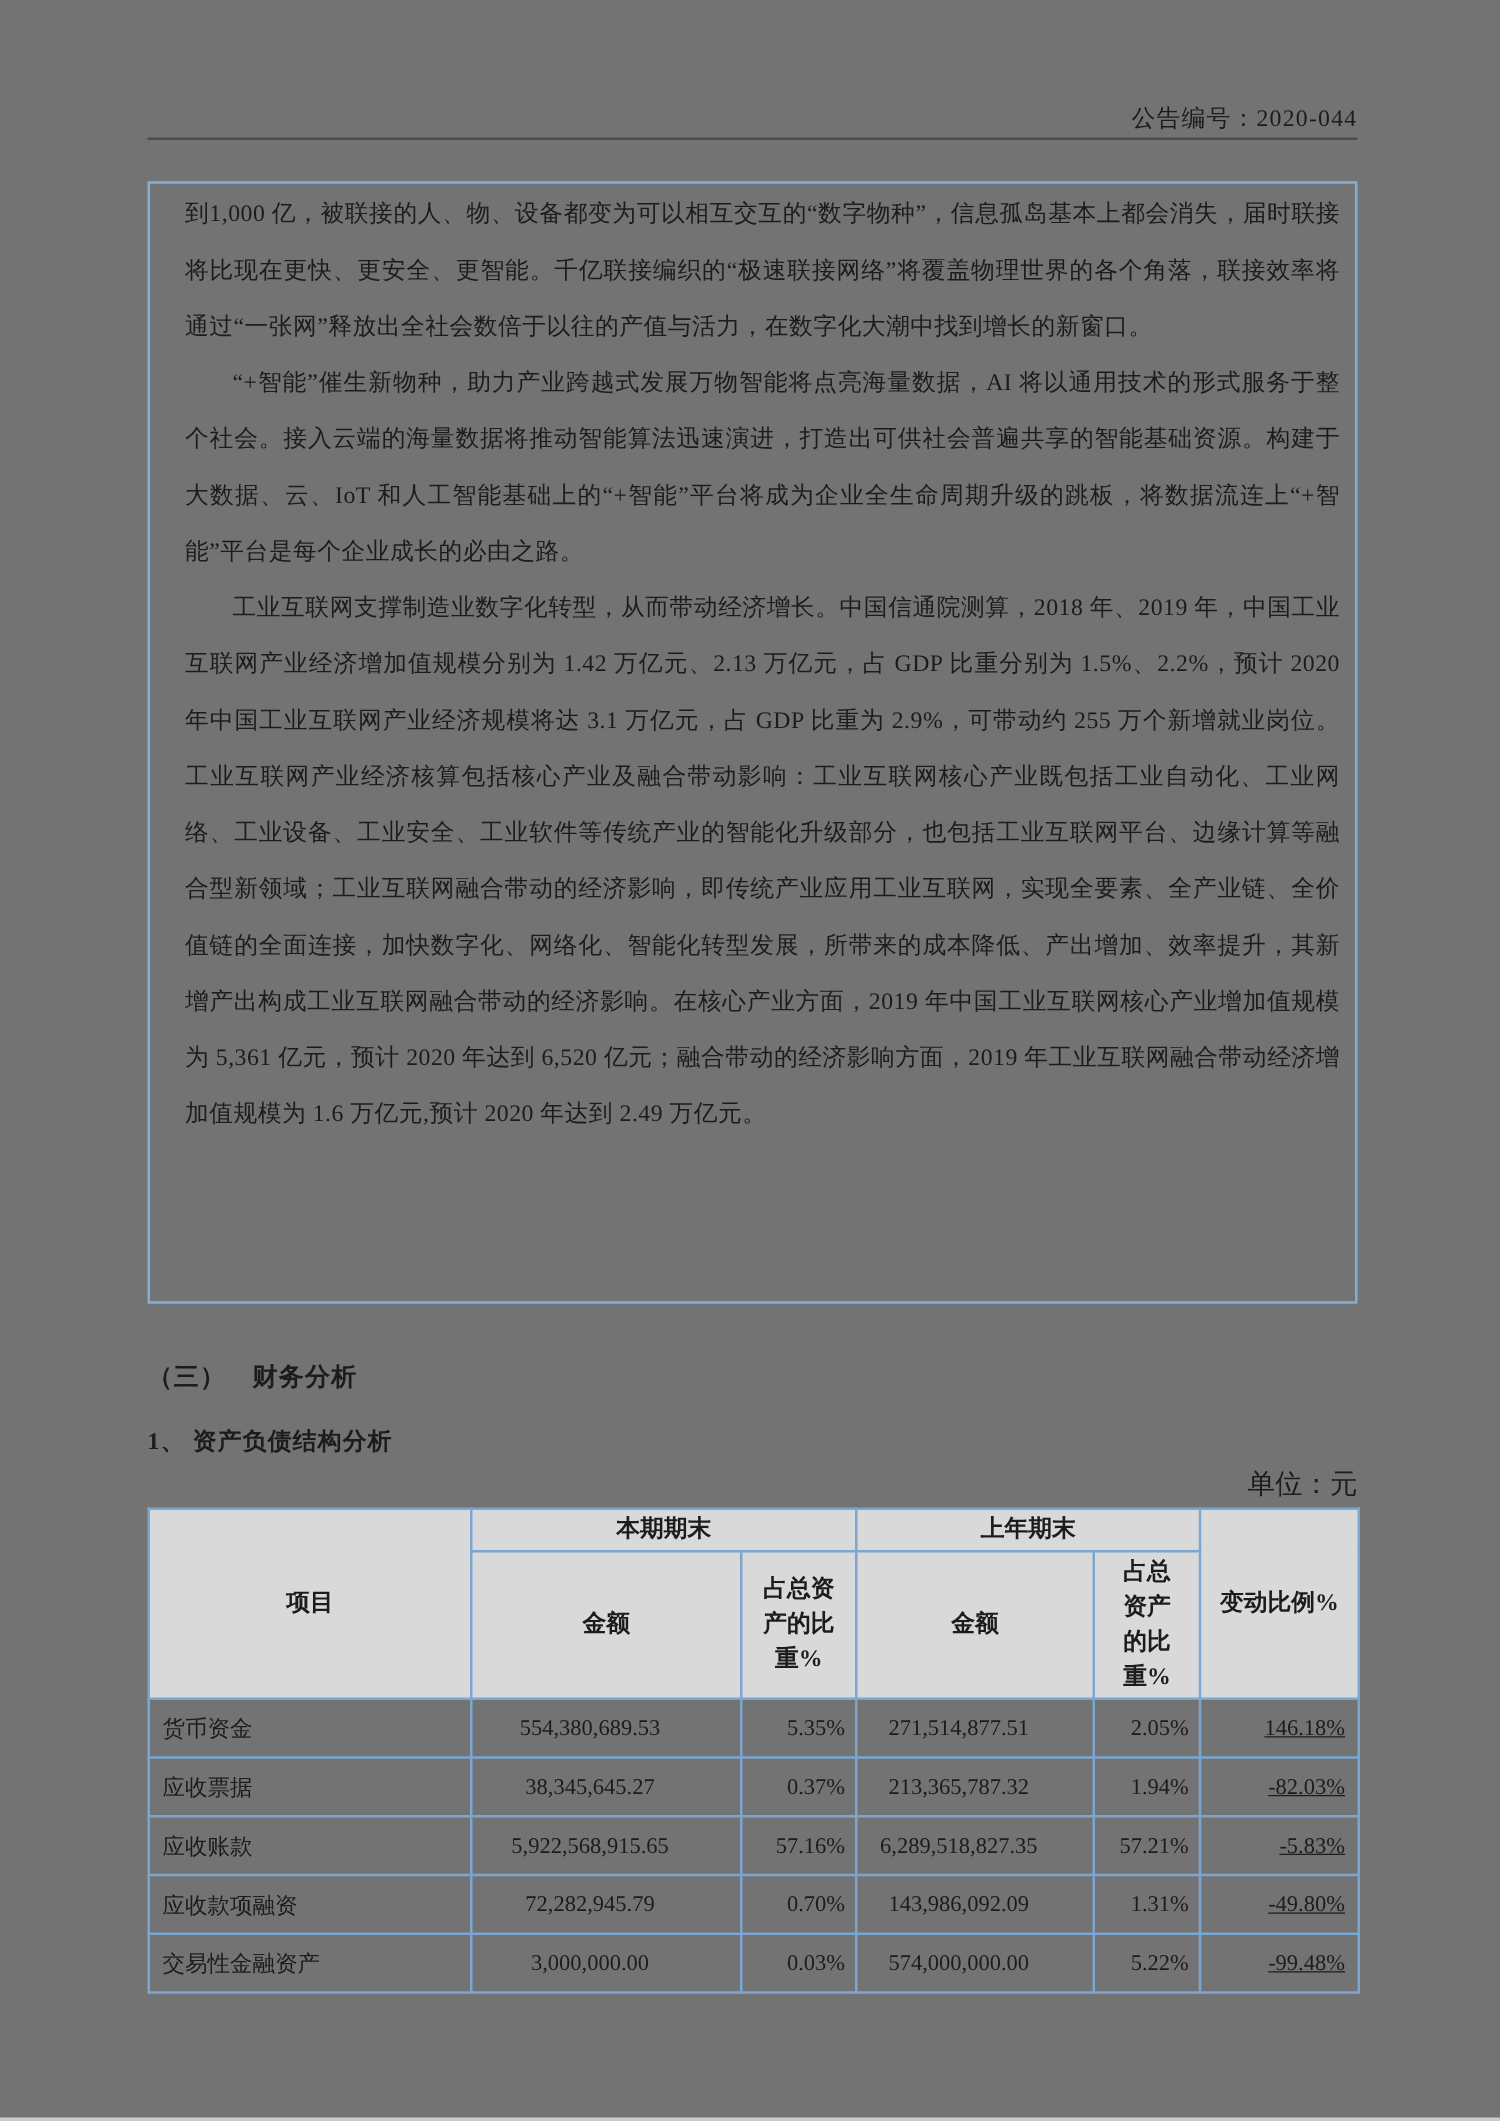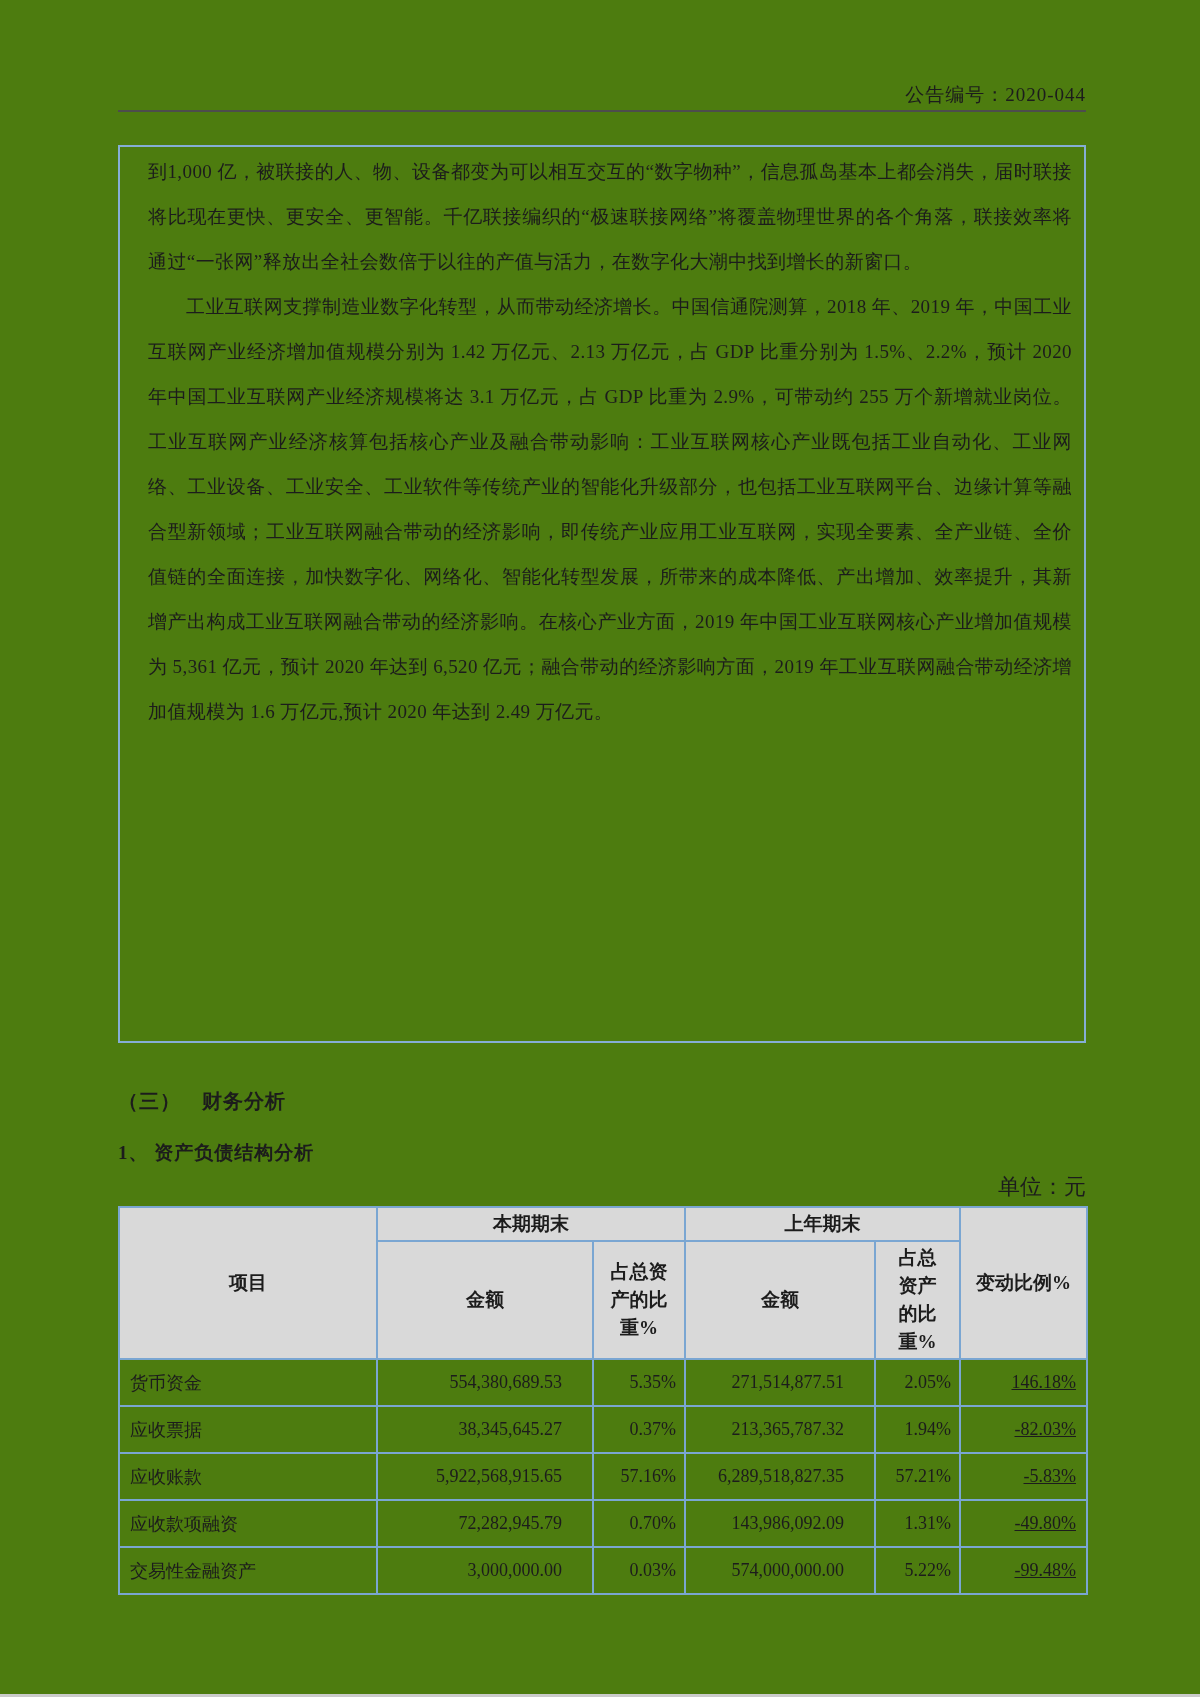--- a/index.html
+++ b/index.html
@@ -1,19 +1,19 @@
 <!DOCTYPE html>
 <html lang="zh"><head>
 <meta charset="utf-8">
 <style>
   html,body{margin:0;padding:0;background:#fff;}
   .page{
     position:relative;
     width:1200px;height:1697px;
-    background:#4d7c0f;
+    background:#737373;
     font-family:"Liberation Serif","DejaVu Serif",serif;
     color:#1c1c1c;
     overflow:hidden;
   }
   .doc-number{
     position:absolute;
     top:82px;left:118px;width:968px;
     text-align:right;
     font-size:19px;letter-spacing:1px;
   }
@@ -75,21 +75,21 @@
     font-size:19px;
     text-align:center;
     vertical-align:middle;
     line-height:28px;
   }
   tr.hrow1 th{height:34px;}
   tr.hrow2 th{height:118px;}
   th.pct-cur{padding:0 12px;}
   th.pct-prior{padding:0 16px;}
   td.item{text-align:left;padding:0 4px 0 10px;height:33px;}
-  td.num{text-align:right;padding:0 30px 0 4px;height:33px;}
+  td.num{text-align:center;padding:0 30px 0 4px;height:33px;}
   td.pct{text-align:right;padding:0 8px 0 2px;height:47px;}
   td.chg{text-align:right;padding:0 10px 0 2px;height:33px;text-decoration:underline;}
   .page-number{
     position:absolute;
     top:1550px;left:0;width:1200px;
     text-align:center;
     font-size:17px;
     font-family:"Liberation Sans","DejaVu Sans",sans-serif;
   }
   .bottom-edge{
@@ -101,20 +101,21 @@
 </head>
 <body>
 
 <div class="page">
 
   <div class="doc-number">公告编号：2020-044</div>
   <div class="header-rule"></div>
 
   <div class="intro-box">
     <p>到1,000 亿，被联接的人、物、设备都变为可以相互交互的“数字物种”，信息孤岛基本上都会消失，届时联接将比现在更快、更安全、更智能。千亿联接编织的“极速联接网络”将覆盖物理世界的各个角落，联接效率将通过“一张网”释放出全社会数倍于以往的产值与活力，在数字化大潮中找到增长的新窗口。</p>
+    <p class="indent">“+智能”催生新物种，助力产业跨越式发展万物智能将点亮海量数据，AI 将以通用技术的形式服务于整个社会。接入云端的海量数据将推动智能算法迅速演进，打造出可供社会普遍共享的智能基础资源。构建于大数据、云、IoT 和人工智能基础上的“+智能”平台将成为企业全生命周期升级的跳板，将数据流连上“+智能”平台是每个企业成长的必由之路。</p>
     <p class="indent">工业互联网支撑制造业数字化转型，从而带动经济增长。中国信通院测算，2018 年、2019 年，中国工业互联网产业经济增加值规模分别为 1.42 万亿元、2.13 万亿元，占 GDP 比重分别为 1.5%、2.2%，预计 2020 年中国工业互联网产业经济规模将达 3.1 万亿元，占 GDP 比重为 2.9%，可带动约 255 万个新增就业岗位。工业互联网产业经济核算包括核心产业及融合带动影响：工业互联网核心产业既包括工业自动化、工业网络、工业设备、工业安全、工业软件等传统产业的智能化升级部分，也包括工业互联网平台、边缘计算等融合型新领域；工业互联网融合带动的经济影响，即传统产业应用工业互联网，实现全要素、全产业链、全价值链的全面连接，加快数字化、网络化、智能化转型发展，所带来的成本降低、产出增加、效率提升，其新增产出构成工业互联网融合带动的经济影响。在核心产业方面，2019 年中国工业互联网核心产业增加值规模为 5,361 亿元，预计 2020 年达到 6,520 亿元；融合带动的经济影响方面，2019 年工业互联网融合带动经济增加值规模为 1.6 万亿元,预计 2020 年达到 2.49 万亿元。</p>
   </div>
 
   <div class="section-heading">（三）　财务分析</div>
   <div class="subsection-heading">1、 资产负债结构分析</div>
   <div class="unit-label">单位：元</div>
 
   <table class="fin">
     <colgroup>
       <col style="width:258px">

